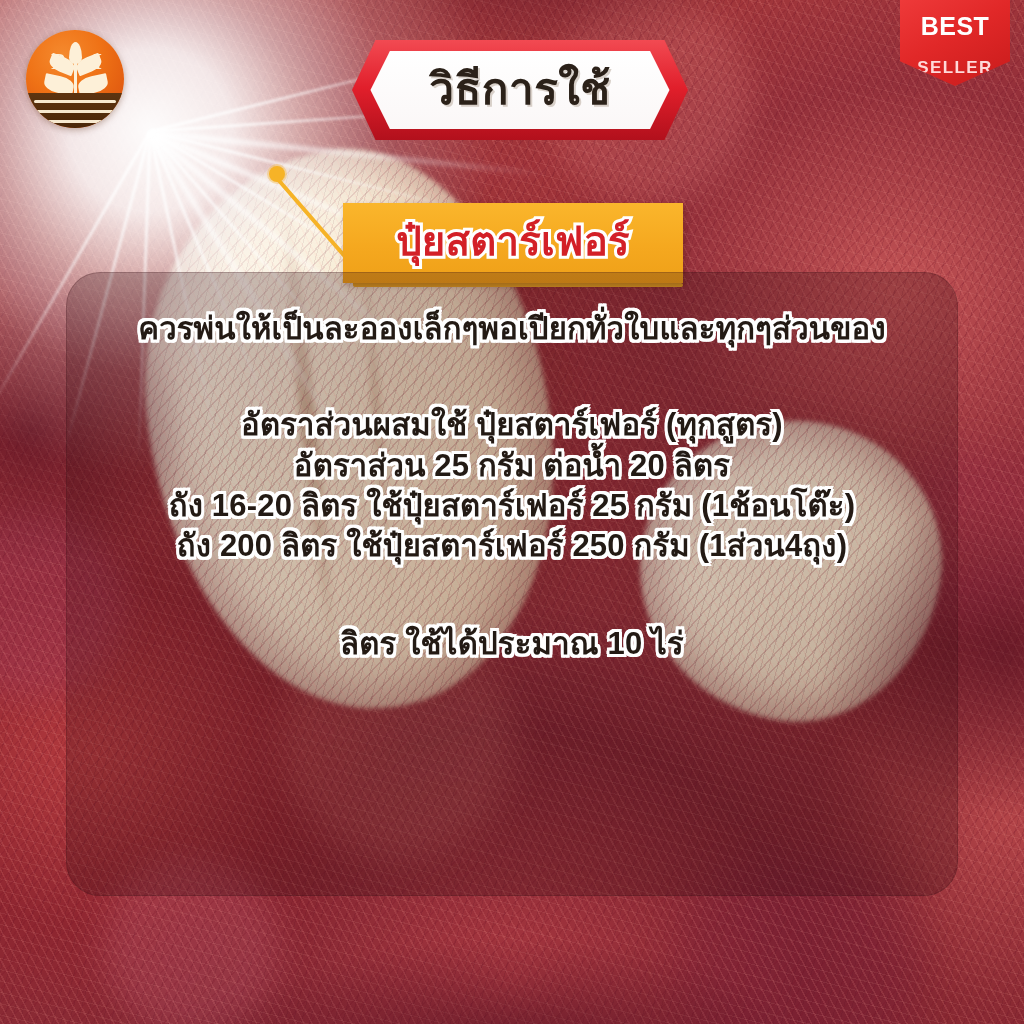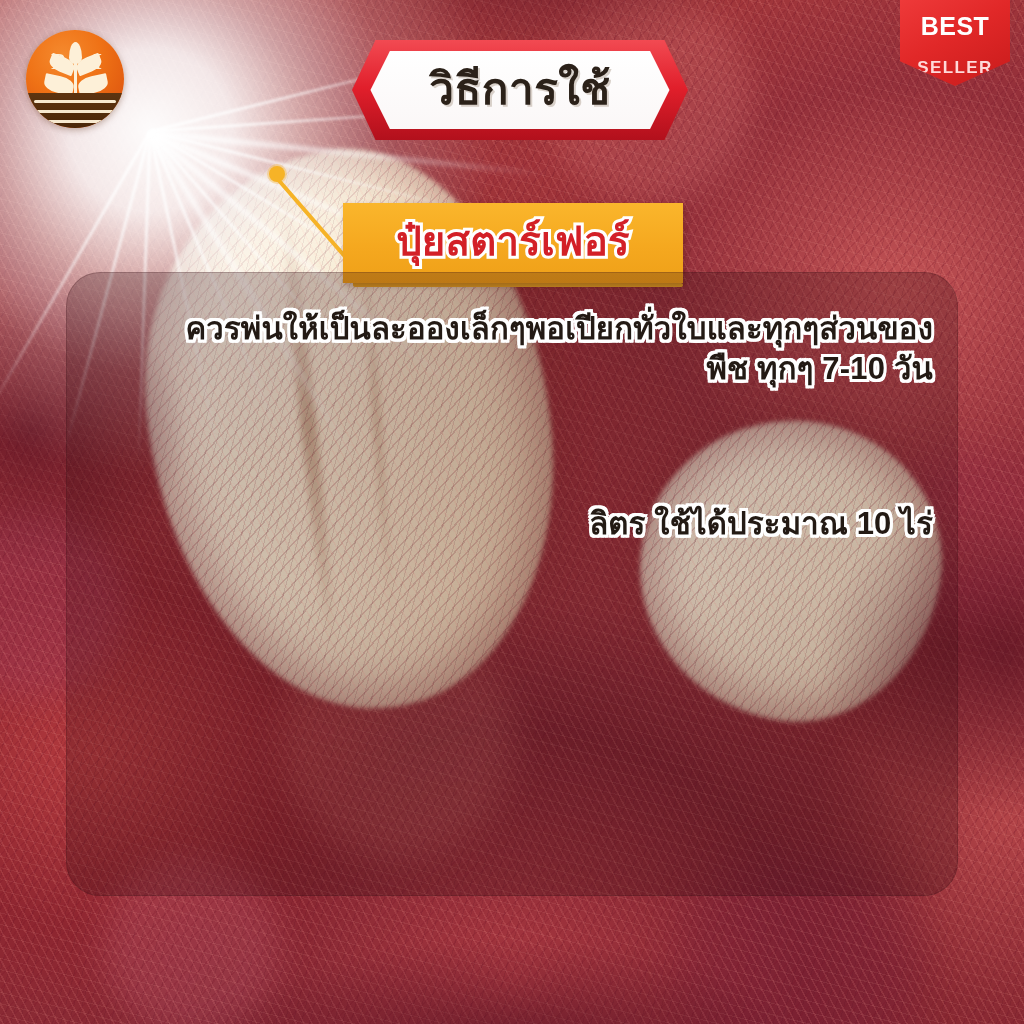--- a/index.html
+++ b/index.html
@@ -225,21 +225,21 @@
     font-weight:bold;
     line-height:1.30;
     text-align:center;
     letter-spacing:.2px;
     text-shadow:
       -2.6px -2.6px 0 #fff, 2.6px -2.6px 0 #fff, -2.6px 2.6px 0 #fff, 2.6px 2.6px 0 #fff,
       -3px 0 0 #fff, 3px 0 0 #fff, 0 -3px 0 #fff, 0 3px 0 #fff,
       -2px -3px 0 #fff, 2px -3px 0 #fff, -2px 3px 0 #fff, 2px 3px 0 #fff;
     white-space:nowrap;
   }
-  .grp{display:flex;flex-direction:column;align-items:flex-end;width:100%;}
+  .grp{display:flex;flex-direction:column;align-items:center;width:100%;}
   .gap-1{height:56px;}
   .gap-2{height:58px;}
 </style>
 </head>
 <body>
 
 <div class="stage">
 
   <div class="bg">
     <div class="bg-base"></div>
@@ -306,25 +306,30 @@
 
   <div class="yellow-banner">
     <span class="yb-text">ปุ๋ยสตาร์เฟอร์</span>
   </div>
 
   <div class="panel">
     <div class="panel-body">
 
       <div class="grp">
         <div class="ln">ควรพ่นให้เป็นละอองเล็กๆพอเปียกทั่วใบและทุกๆส่วนของ</div>
-        <div class="ln">พืช ทุกๆ 7-10 วัน</div>
       </div>
 
       <div class="gap-1"></div>
 
+      <div class="grp">
+        <div class="ln">อัตราส่วนผสมใช้ ปุ๋ยสตาร์เฟอร์ (ทุกสูตร)</div>
+        <div class="ln">อัตราส่วน 25 กรัม ต่อน้ำ 20 ลิตร</div>
+        <div class="ln">ถัง 16-20 ลิตร ใช้ปุ๋ยสตาร์เฟอร์ 25 กรัม (1ช้อนโต๊ะ)</div>
+        <div class="ln">ถัง 200 ลิตร ใช้ปุ๋ยสตาร์เฟอร์ 250 กรัม (1ส่วน4ถุง)</div>
+      </div>
 
       <div class="gap-2"></div>
 
       <div class="grp">
         <div class="ln">ลิตร ใช้ได้ประมาณ 10 ไร่</div>
       </div>
 
     </div>
   </div>
 

